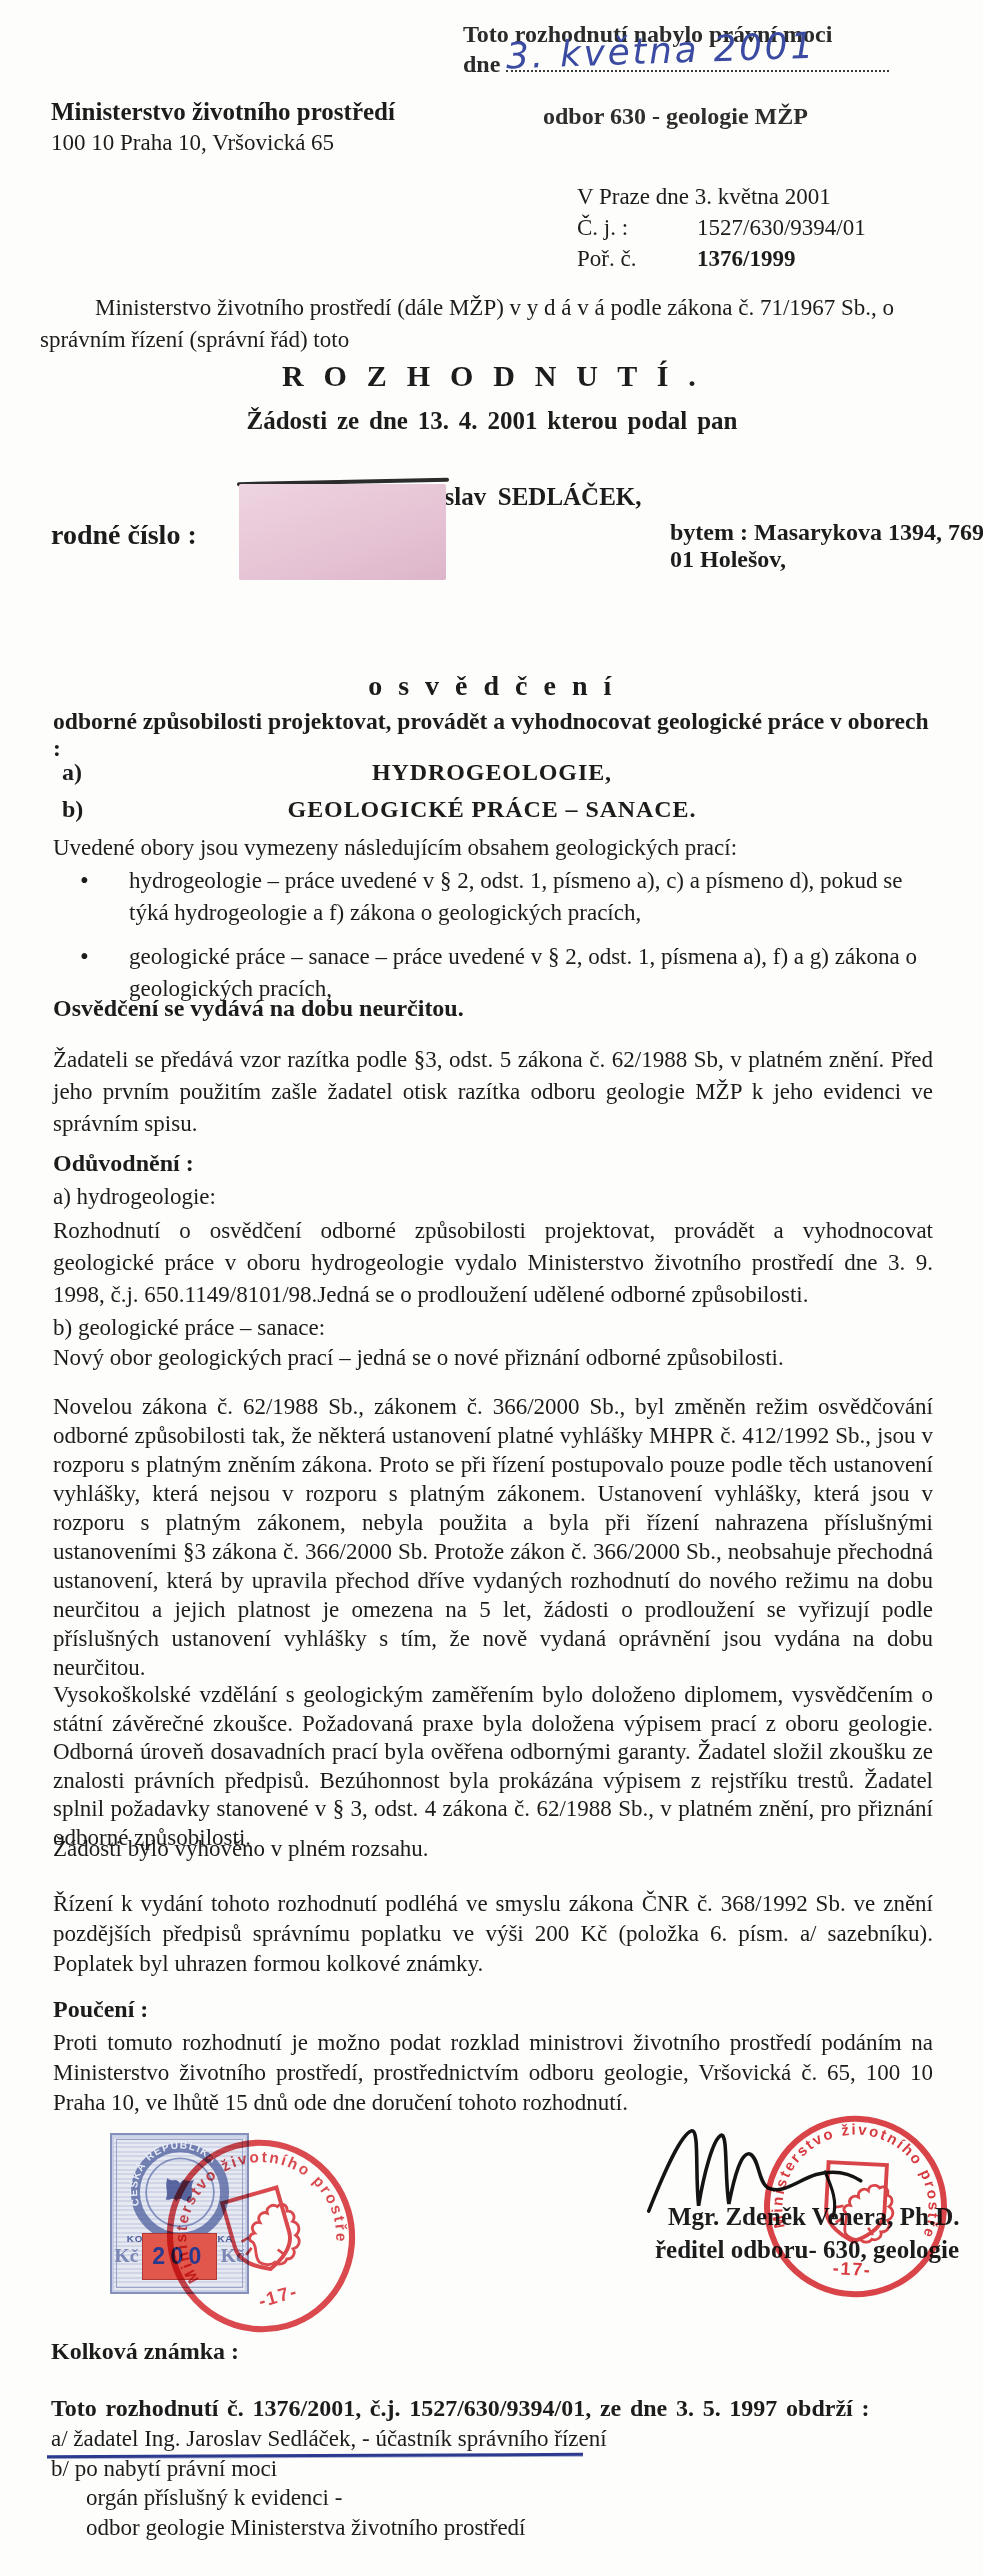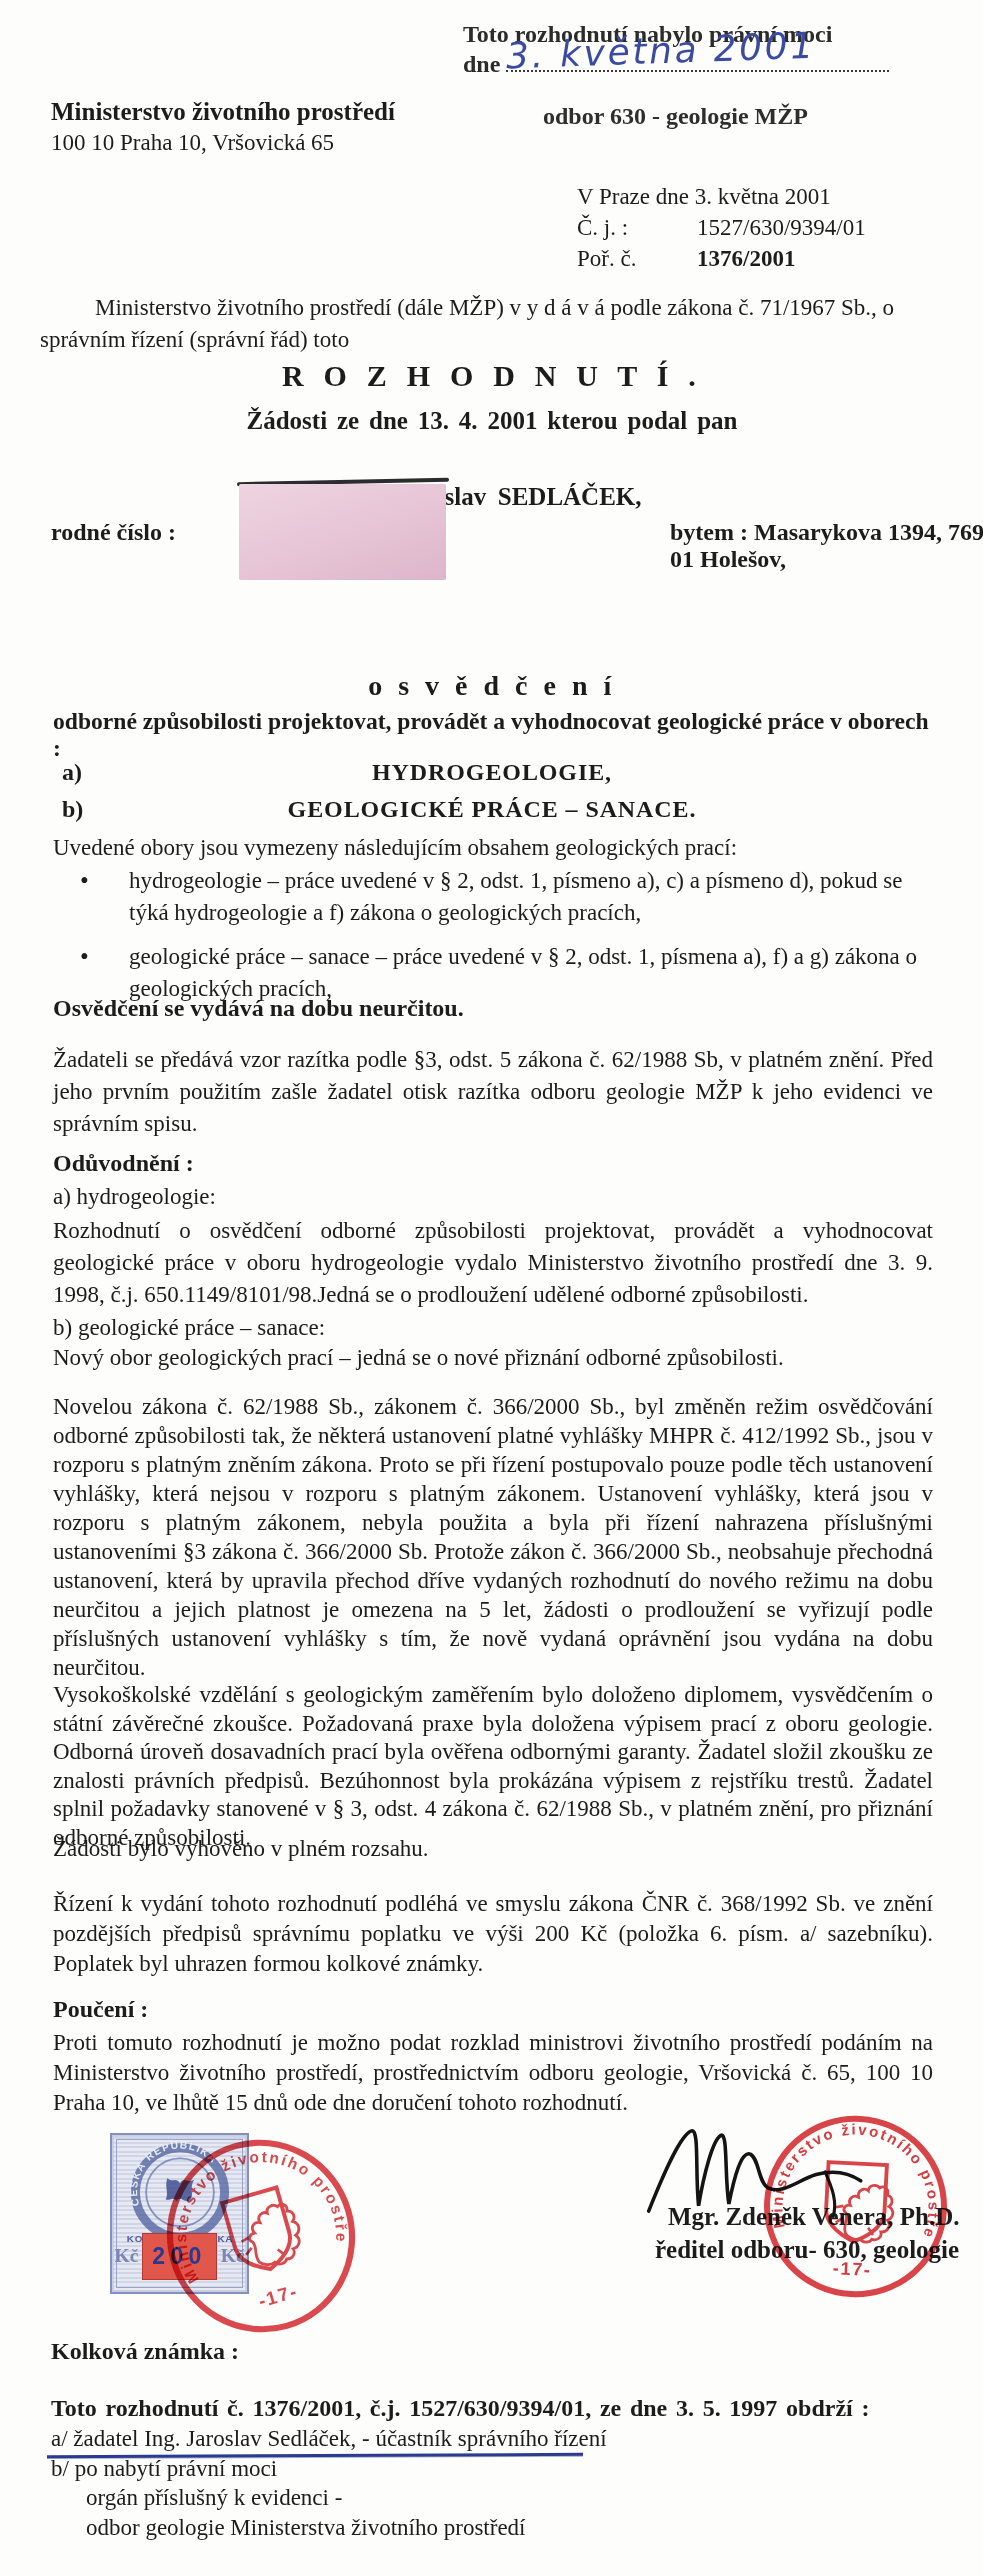--- a/index.html
+++ b/index.html
@@ -38,21 +38,21 @@
 
   .intro{top:292px;left:40px;width:898px;text-indent:55px;}
   .title{top:359px;font-size:30px;font-weight:bold;letter-spacing:6.2px;}
   .subtitle{top:407px;font-size:25px;font-weight:bold;word-spacing:3.6px;}
   .applicant{top:451px;font-size:25px;font-weight:bold;word-spacing:5.3px;margin-top:32px;}
 
   .redact-line{top:480px;left:237px;width:212px;height:3.6px;background:#2c2c2c;border-radius:1.8px;transform:rotate(-1.2deg);}
   .redact-box{top:484px;left:239px;width:207px;height:96px;
     background:linear-gradient(160deg,#eed4e0 0%,#e6c4d5 55%,#ddb5ca 100%);
     border-radius:1.8px;}
-  .birth-label{top:519px;left:51px;font-size:24px;font-weight:bold;}
+  .birth-label{top:519px;left:51px;font-size:28px;font-weight:bold;}
   .residence{top:519px;left:670px;font-size:24px;font-weight:bold;}
 
   .grant-par{top:574px;left:53px;width:880px;}
   .cert-title{top:670px;font-size:28px;font-weight:bold;letter-spacing:4.5px;}
   .cert-sub{top:708px;left:53px;width:880px;font-size:23.6px;font-weight:bold;}
 
   .field-row{left:0;width:100%;}
   .field-label{position:absolute;left:62px;font-size:24px;font-weight:bold;}
   .field-value{width:100%;text-align:center;font-size:24px;font-weight:bold;letter-spacing:0.9px;}
   .fields-a{top:759px;}
@@ -130,21 +130,21 @@
   <div class="abs meta">
     <div class="meta-row">
       <span>V Praze dne  3. května  2001</span>
     </div>
     <div class="meta-row">
       <span class="meta-label">Č. j. :</span>
       <span>1527/630/9394/01</span>
     </div>
     <div class="meta-row">
       <span class="meta-label">Poř. č.</span>
-      <span class="b">1376/2001</span>
+      <span class="b">1376/1999</span>
     </div>
   </div>
 
   <div class="abs intro body-text">Ministerstvo životního prostředí (dále MŽP) v y d á v á  podle zákona č. 71/1967 Sb., o správním řízení (správní řád) toto</div>
 
   <div class="abs center title">R O Z H O D N U T Í .</div>
   <div class="abs center subtitle">Žádosti  ze dne 13. 4. 2001  kterou podal pan</div>
   <div class="abs center applicant">Ing. Jaroslav  SEDLÁČEK,</div>
 
   <div class="abs redact-line"></div>

